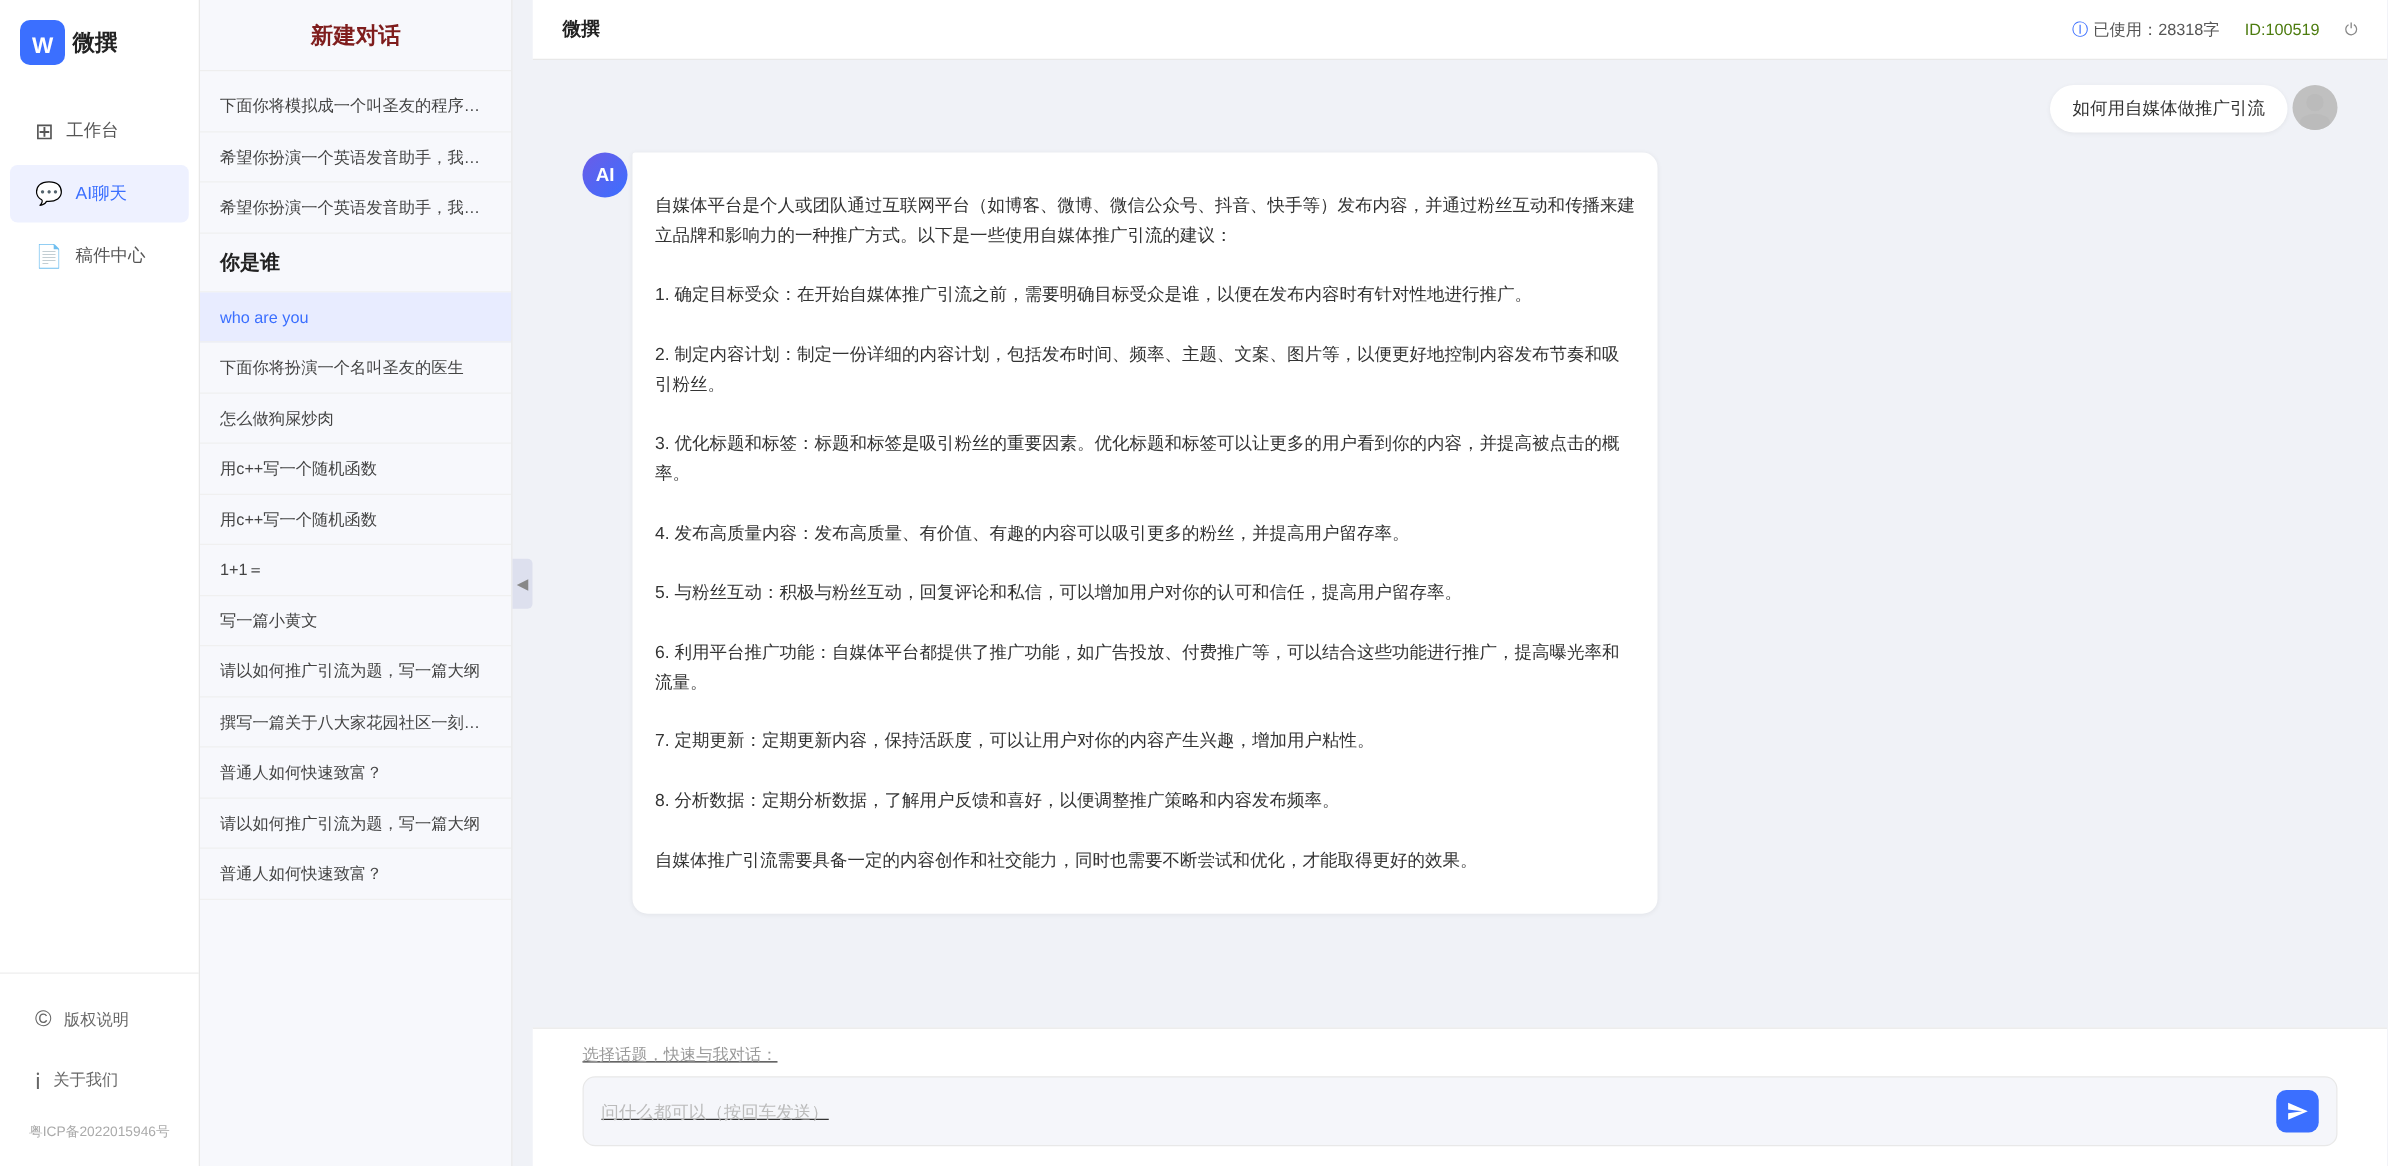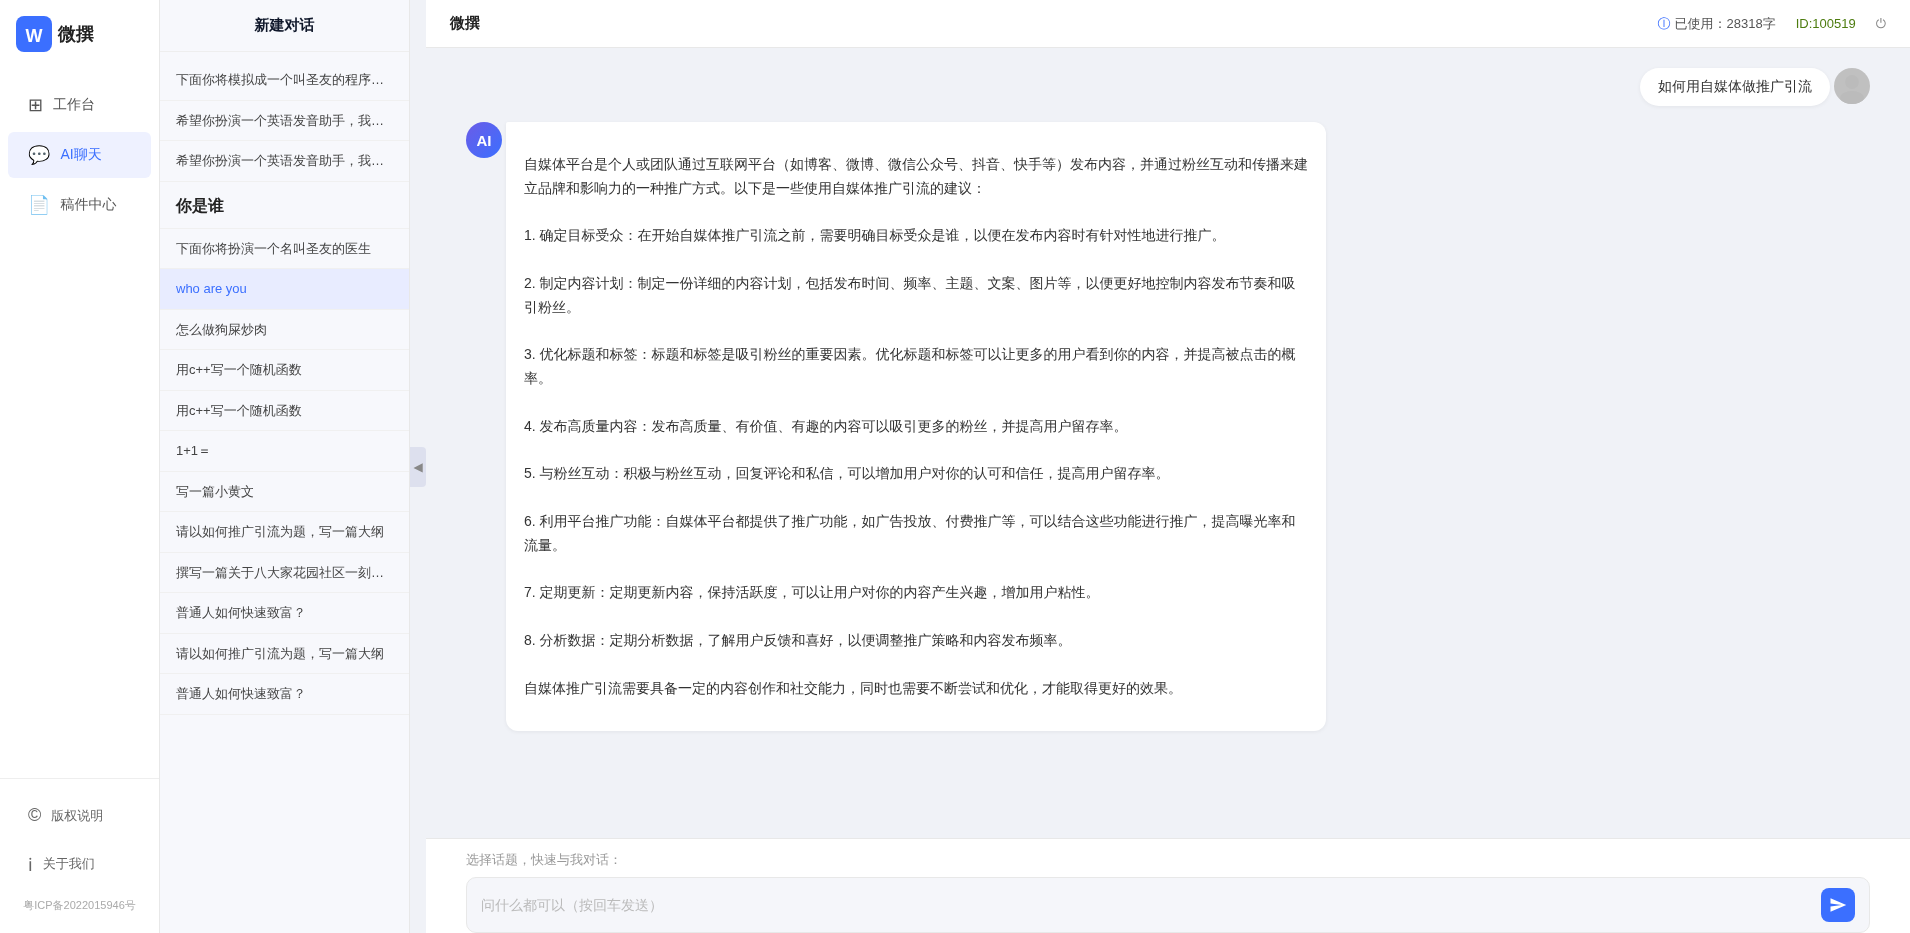--- a/index.html
+++ b/index.html
@@ -59,23 +59,23 @@
     .conversation-list {
       width: 250px;
       background: #f7f8fc;
       border-right: 1px solid #e8e8e8;
       display: flex;
       flex-direction: column;
       overflow: hidden;
     }
     .conv-header {
       padding: 16px;
-      font-size: 15px;
+      font-size: 18px;
       font-weight: 600;
-      color: #0f172a;
+      color: #7f1d1d;
       border-bottom: 1px solid #eee;
       text-align: center;
     }
     .conv-items {
       flex: 1;
       overflow-y: auto;
       padding: 8px 0;
     }
     .conv-items::-webkit-scrollbar { width: 4px; }
     .conv-items::-webkit-scrollbar-thumb { background: #ccc; border-radius: 2px; }
@@ -196,21 +196,22 @@
       border-radius: 20px;
       font-size: 14px;
       color: #333;
       box-shadow: 0 1px 4px rgba(0,0,0,0.06);
     }
 
     
     .input-area {
       background: #fff;
       border-top: 1px solid #e8e8e8;
-      padding: 12px 40px 0;
+      padding: 12px 40px 16px;
+      text-decoration: underline;
     }
     .quick-prompts {
       color: #999;
       font-size: 13px;
       margin-bottom: 8px;
     }
     .input-box {
       display: flex;
       align-items: center;
       background: #f5f6fa;
@@ -308,22 +309,22 @@
   </div>
 </div>
 
 <div class="conversation-list">
   <div class="conv-header">新建对话</div>
   <div class="conv-items">
     <div class="conv-item">下面你将模拟成一个叫圣友的程序员，我说...</div>
     <div class="conv-item">希望你扮演一个英语发音助手，我提供给你...</div>
     <div class="conv-item">希望你扮演一个英语发音助手，我提供给你...</div>
     <div class="conv-item section-header">你是谁</div>
+    <div class="conv-item active">who are you</div>
     <div class="conv-item">下面你将扮演一个名叫圣友的医生</div>
-    <div class="conv-item active">who are you</div>
     <div class="conv-item">怎么做狗屎炒肉</div>
     <div class="conv-item">用c++写一个随机函数</div>
     <div class="conv-item">用c++写一个随机函数</div>
     <div class="conv-item">1+1＝</div>
     <div class="conv-item">写一篇小黄文</div>
     <div class="conv-item">请以如何推广引流为题，写一篇大纲</div>
     <div class="conv-item">撰写一篇关于八大家花园社区一刻钟便民生...</div>
     <div class="conv-item">普通人如何快速致富？</div>
     <div class="conv-item">请以如何推广引流为题，写一篇大纲</div>
     <div class="conv-item">普通人如何快速致富？</div>

